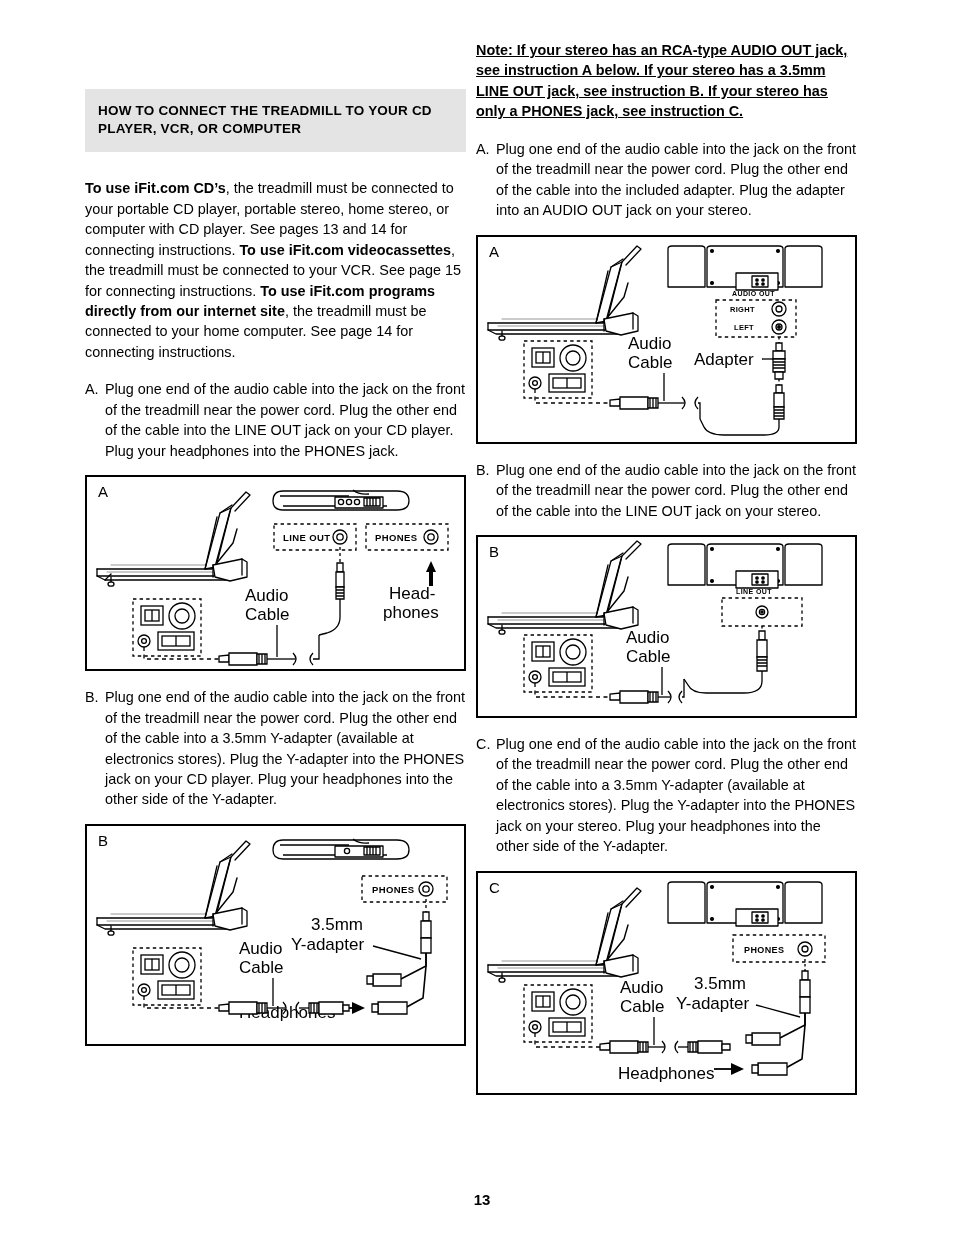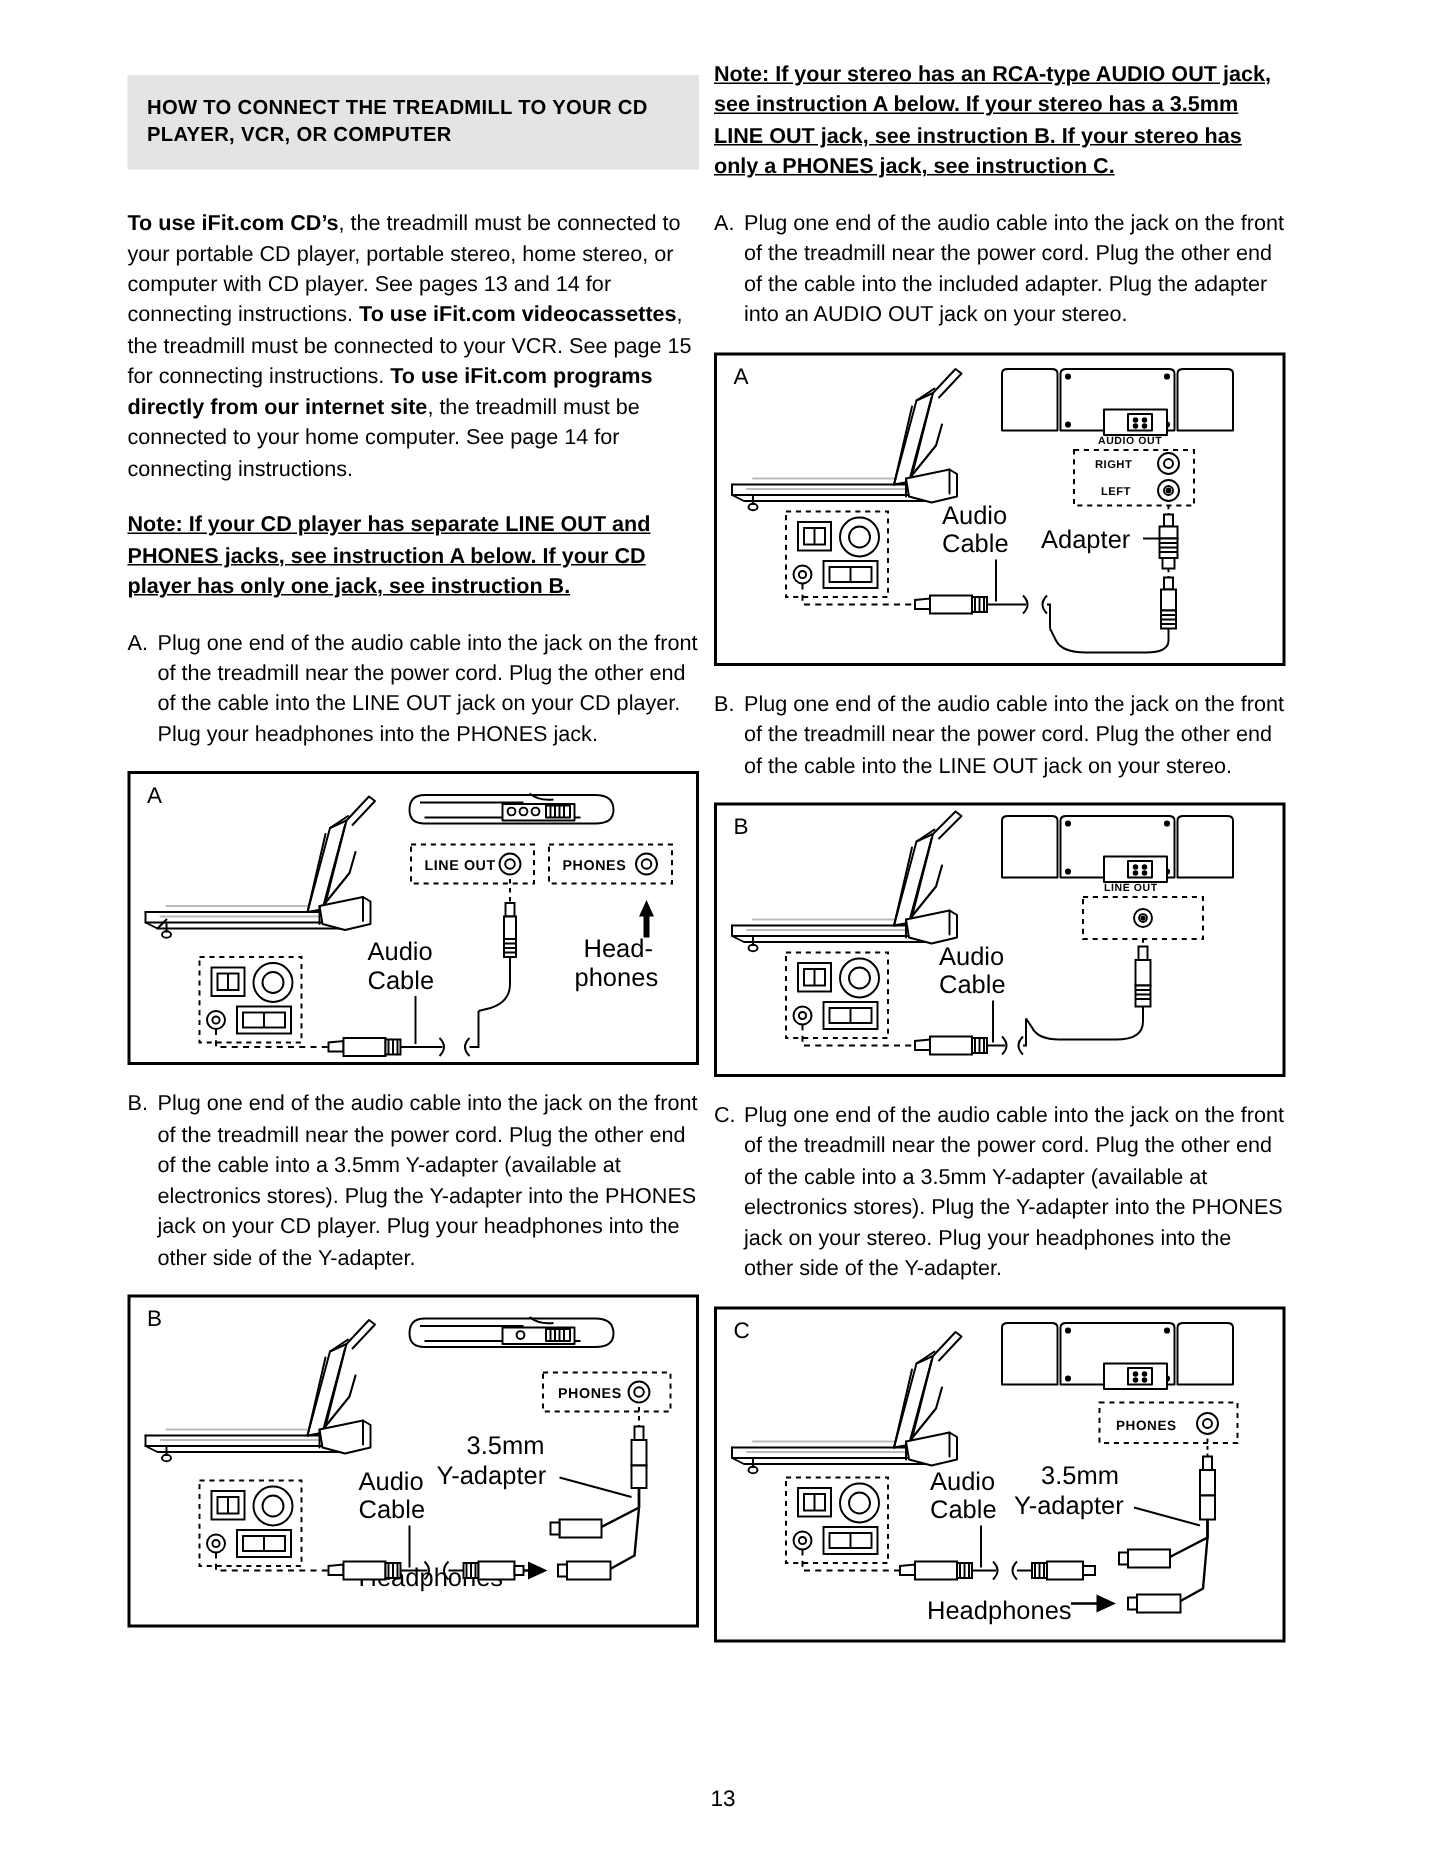--- a/index.html
+++ b/index.html
@@ -68,37 +68,36 @@
     font-size: 15px;
   }
   .fig svg { display:block; width: 100%; height: auto; }
 
   .page-number {
     position: absolute;
     left: 10px; right: 0;
     bottom: 27px;
     text-align: center;
     font-size: 15px;
-    font-weight: normal;
+    font-weight: bold;
   }
 </style>
 </head>
 <body>
 
 <div class="page">
   <div class="cols">
 
     <div class="col">
 
       <div class="section-banner">HOW TO CONNECT THE TREADMILL TO YOUR CD PLAYER, VCR, OR COMPUTER</div>
 
       <p class="body"><b>To use iFit.com CD’s</b>, the treadmill must be connected to your portable CD player, portable stereo, home stereo, or computer with CD player. See pages 13 and 14 for connecting instructions. <b>To use iFit.com videocassettes</b>, the treadmill must be connected to your VCR. See page 15 for connecting instructions. <b>To use iFit.com programs directly from our internet site</b>, the treadmill must be connected to your home computer. See page 14 for connecting instructions.</p>
 
 
-      <p class="body bold">Note: If your CD player has separate LINE OUT and PHONES jacks, see instruction A below. If your CD player has only one jack, see instruction B.</p>
 
       <div class="step">
         <div class="step-letter">A.</div>
         <div class="step-text">Plug one end of the audio cable into the jack on the front of the treadmill near the power cord. Plug the other end of the cable into the LINE OUT jack on your CD player. Plug your headphones into the PHONES jack.</div>
       </div>
 
       <div class="figure fig" style="height:196px;">
         <div class="fig-label">A</div>
         <svg viewBox="0 0 377 192" xmlns="http://www.w3.org/2000/svg">
           <g fill="none" stroke="#000" stroke-width="1.3" stroke-linejoin="round" stroke-linecap="round">

